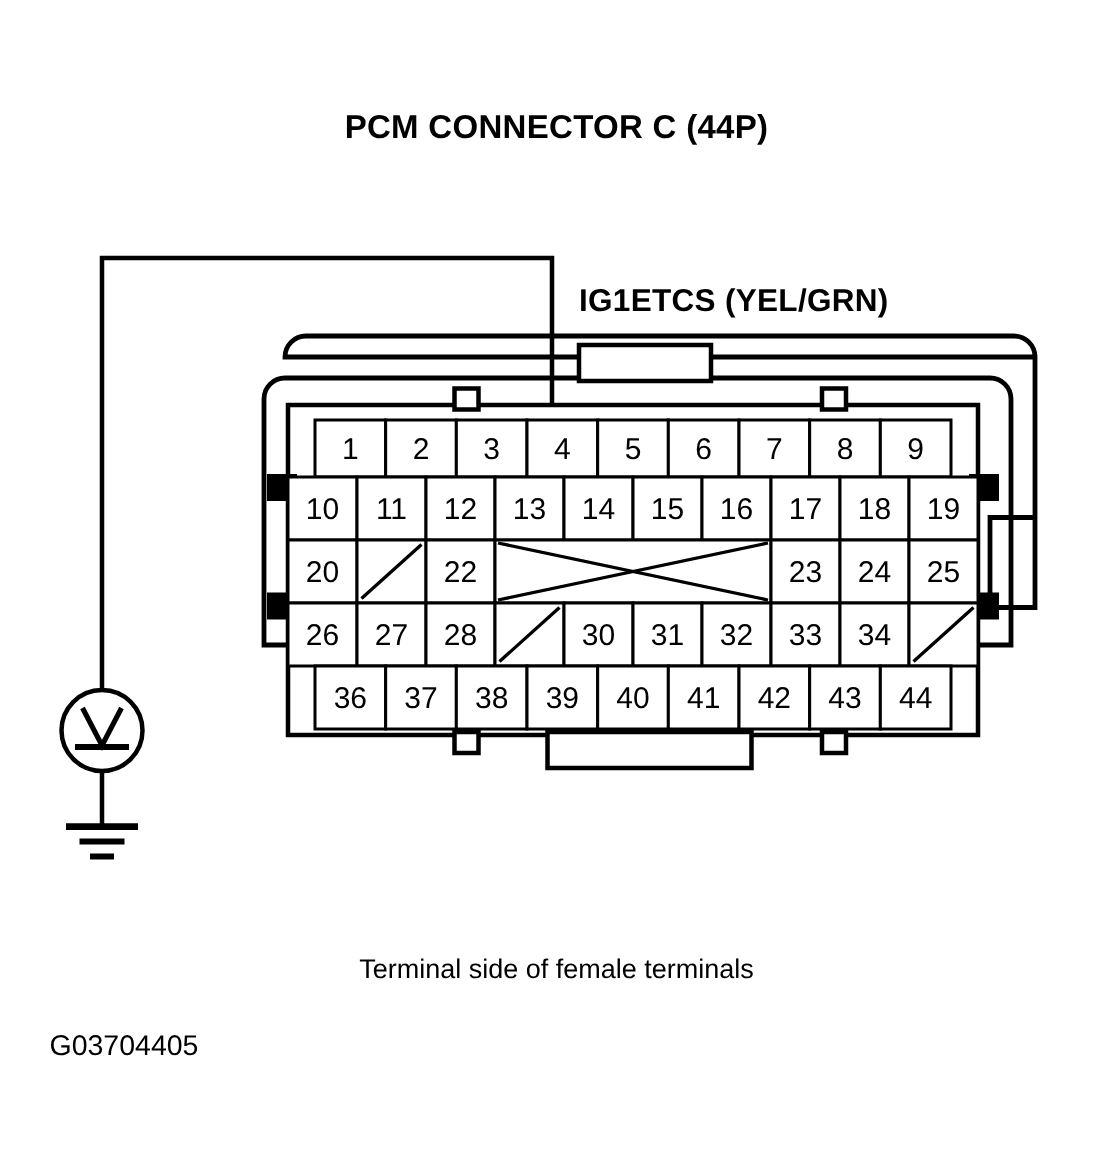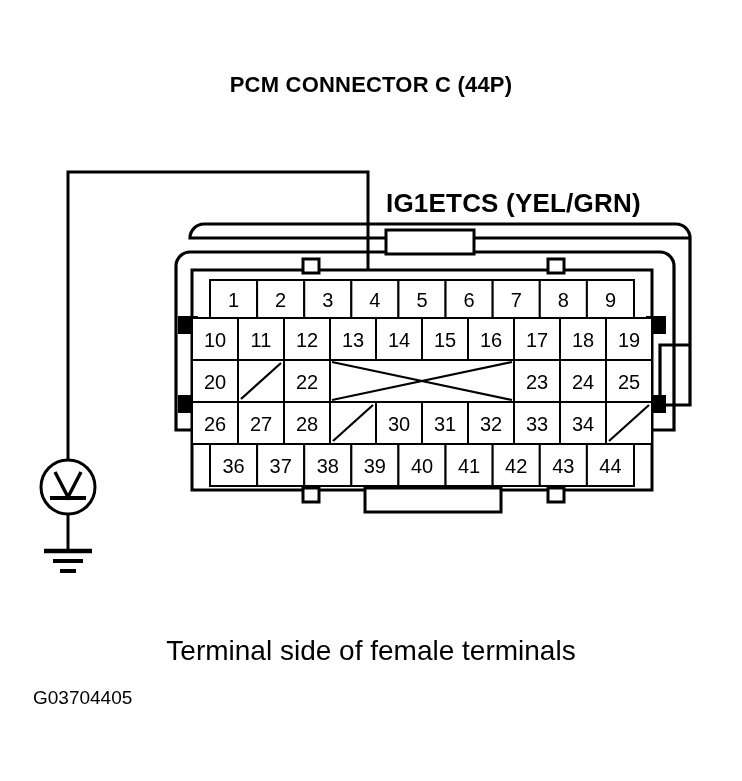--- a/index.html
+++ b/index.html
@@ -41,30 +41,30 @@
     top: 74px;
     width: 742px;
     text-align: center;
     font-size: 22px;
     font-weight: bold;
     letter-spacing: 0.2px;
   }
   #wire-label-text {
     left: 386px;
     top: 190px;
-    font-size: 26px;
+    font-size: 21px;
     font-weight: bold;
     letter-spacing: 0.2px;
   }
   #caption-text {
     left: 0;
     top: 637px;
     width: 742px;
     text-align: center;
-    font-size: 28px;
+    font-size: 18px;
     font-weight: normal;
   }
   #figure-id-text {
     left: 33px;
     top: 688px;
     font-size: 19px;
     font-weight: normal;
   }
   .pin-num {
     font-size: 20px;

